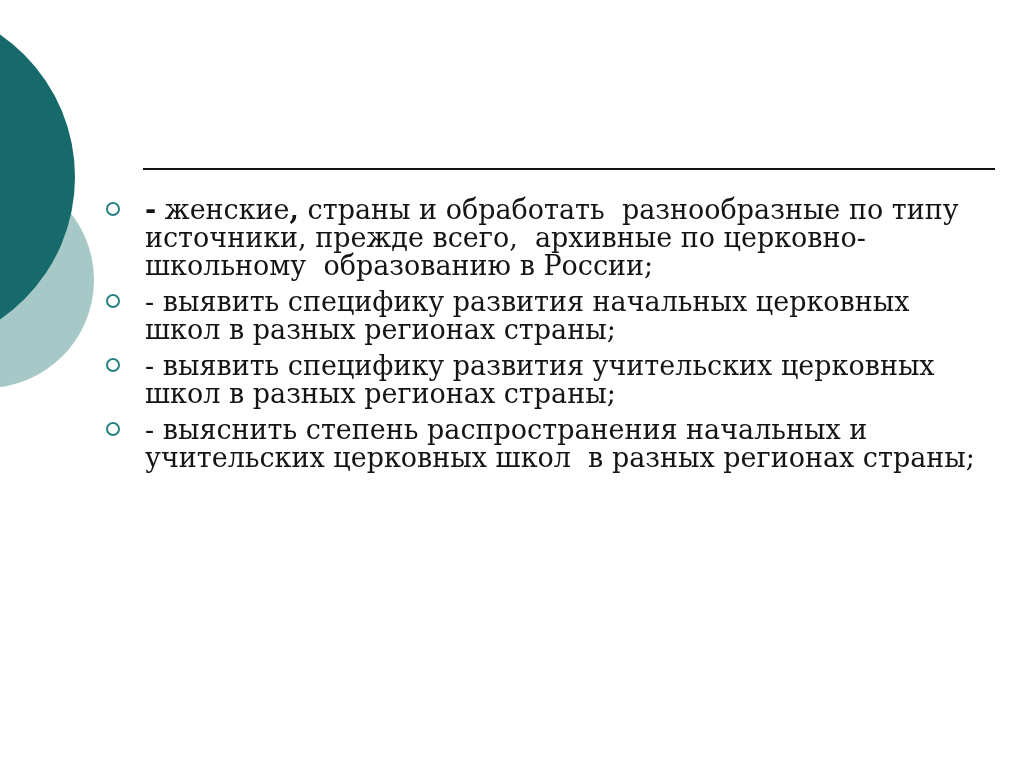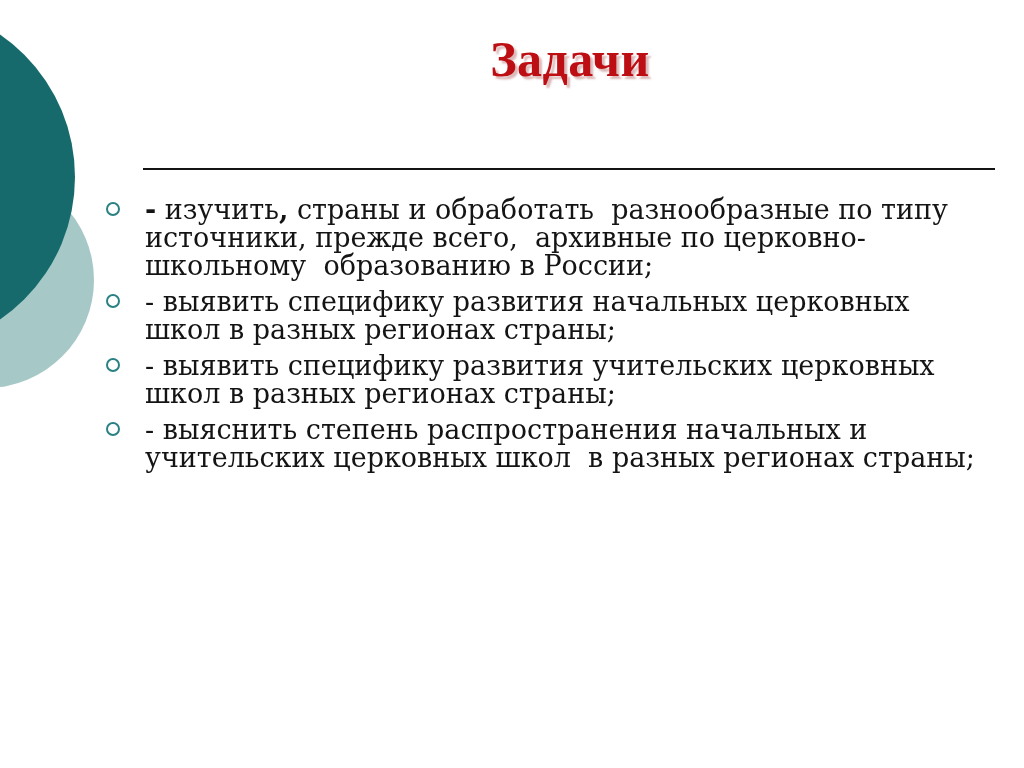--- a/index.html
+++ b/index.html
@@ -82,29 +82,28 @@
   .item-text .b{font-weight:bold;}
 </style>
 </head>
 <body>
 
 <div class="slide">
   <div class="circle circle-light"></div>
   <div class="circle circle-dark"></div>
 
   <div class="title">
-    <div>Задачи</div>
   </div>
 
   <div class="rule"></div>
 
   <ul class="task-list">
       <li>
         <span class="bullet-ring"></span>
-        <span class="item-text"><span class="b">-</span><span> изучить</span><span class="b">,</span><span> страны и обработать  разнообразные по типу</span><br>источники, прежде всего,  архивные по церковно-<br>школьному  образованию в России;</span>
+        <span class="item-text"><span class="b">-</span><span> женские</span><span class="b">,</span><span> страны и обработать  разнообразные по типу</span><br>источники, прежде всего,  архивные по церковно-<br>школьному  образованию в России;</span>
       </li>
       <li>
         <span class="bullet-ring"></span>
         <span class="item-text">- выявить специфику развития начальных церковных<br>школ в разных регионах страны;</span>
       </li>
       <li>
         <span class="bullet-ring"></span>
         <span class="item-text">- выявить специфику развития учительских церковных<br>школ в разных регионах страны;</span>
       </li>
       <li>

